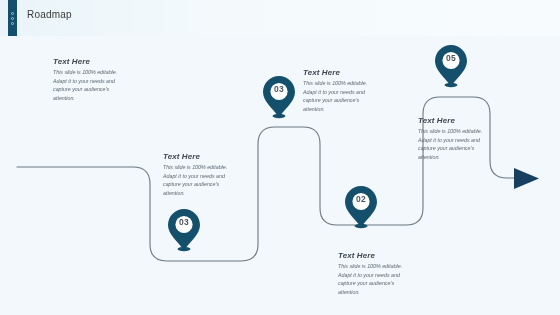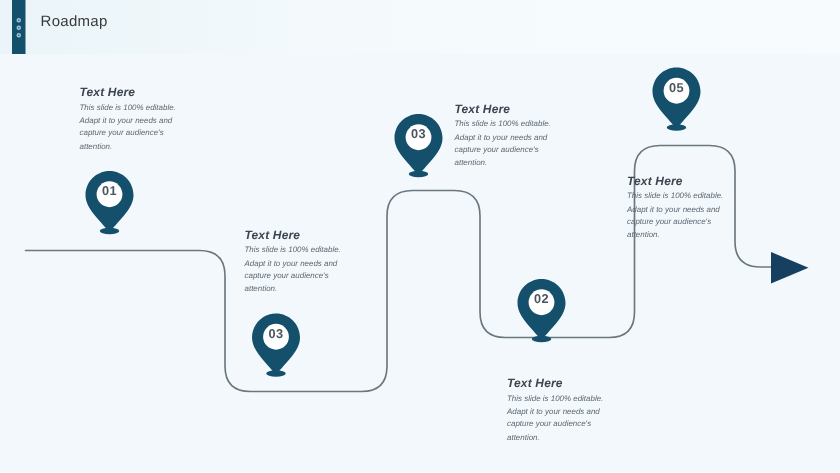--- a/index.html
+++ b/index.html
@@ -131,28 +131,20 @@
              L 490 161
              Q 490 178 507 178
              L 518 178" fill="none" stroke="#6b7780" stroke-width="1.1" stroke-linecap="round"></path>
     <polygon points="514,168 539,178.5 514,189" fill="#173f5f"></polygon>
   </svg>
 
   <div class="txtblock" style="left:53px; top:57px;">
     <div class="txt-head">Text Here</div>
     <div class="txt-body">This slide is 100% editable. Adapt it to your needs and capture your audience's attention.</div>
   </div>
-  <div class="pin" style="left:56px; top:113px;">
-    <svg width="34" height="44" viewBox="0 0 34 44">
-      <path d="M17 1 C8.2 1 1 8.2 1 17 C1 26 10 33 17 42 C24 33 33 26 33 17 C33 8.2 25.8 1 17 1 Z" fill="#14506b"></path>
-      <circle cx="17" cy="16.5" r="8.6" fill="#ffffff"></circle>
-      <ellipse cx="17" cy="41" rx="6.5" ry="2.2" fill="#14506b"></ellipse>
-    </svg>
-    <div class="pin-num">01</div>
-  </div>
 
   <div class="txtblock" style="left:163px; top:152px;">
     <div class="txt-head">Text Here</div>
     <div class="txt-body">This slide is 100% editable. Adapt it to your needs and capture your audience's attention.</div>
   </div>
   <div class="pin" style="left:167px; top:208px;">
     <svg width="34" height="44" viewBox="0 0 34 44">
       <path d="M17 1 C8.2 1 1 8.2 1 17 C1 26 10 33 17 42 C24 33 33 26 33 17 C33 8.2 25.8 1 17 1 Z" fill="#14506b"></path>
       <circle cx="17" cy="16.5" r="8.6" fill="#ffffff"></circle>
       <ellipse cx="17" cy="41" rx="6.5" ry="2.2" fill="#14506b"></ellipse>

